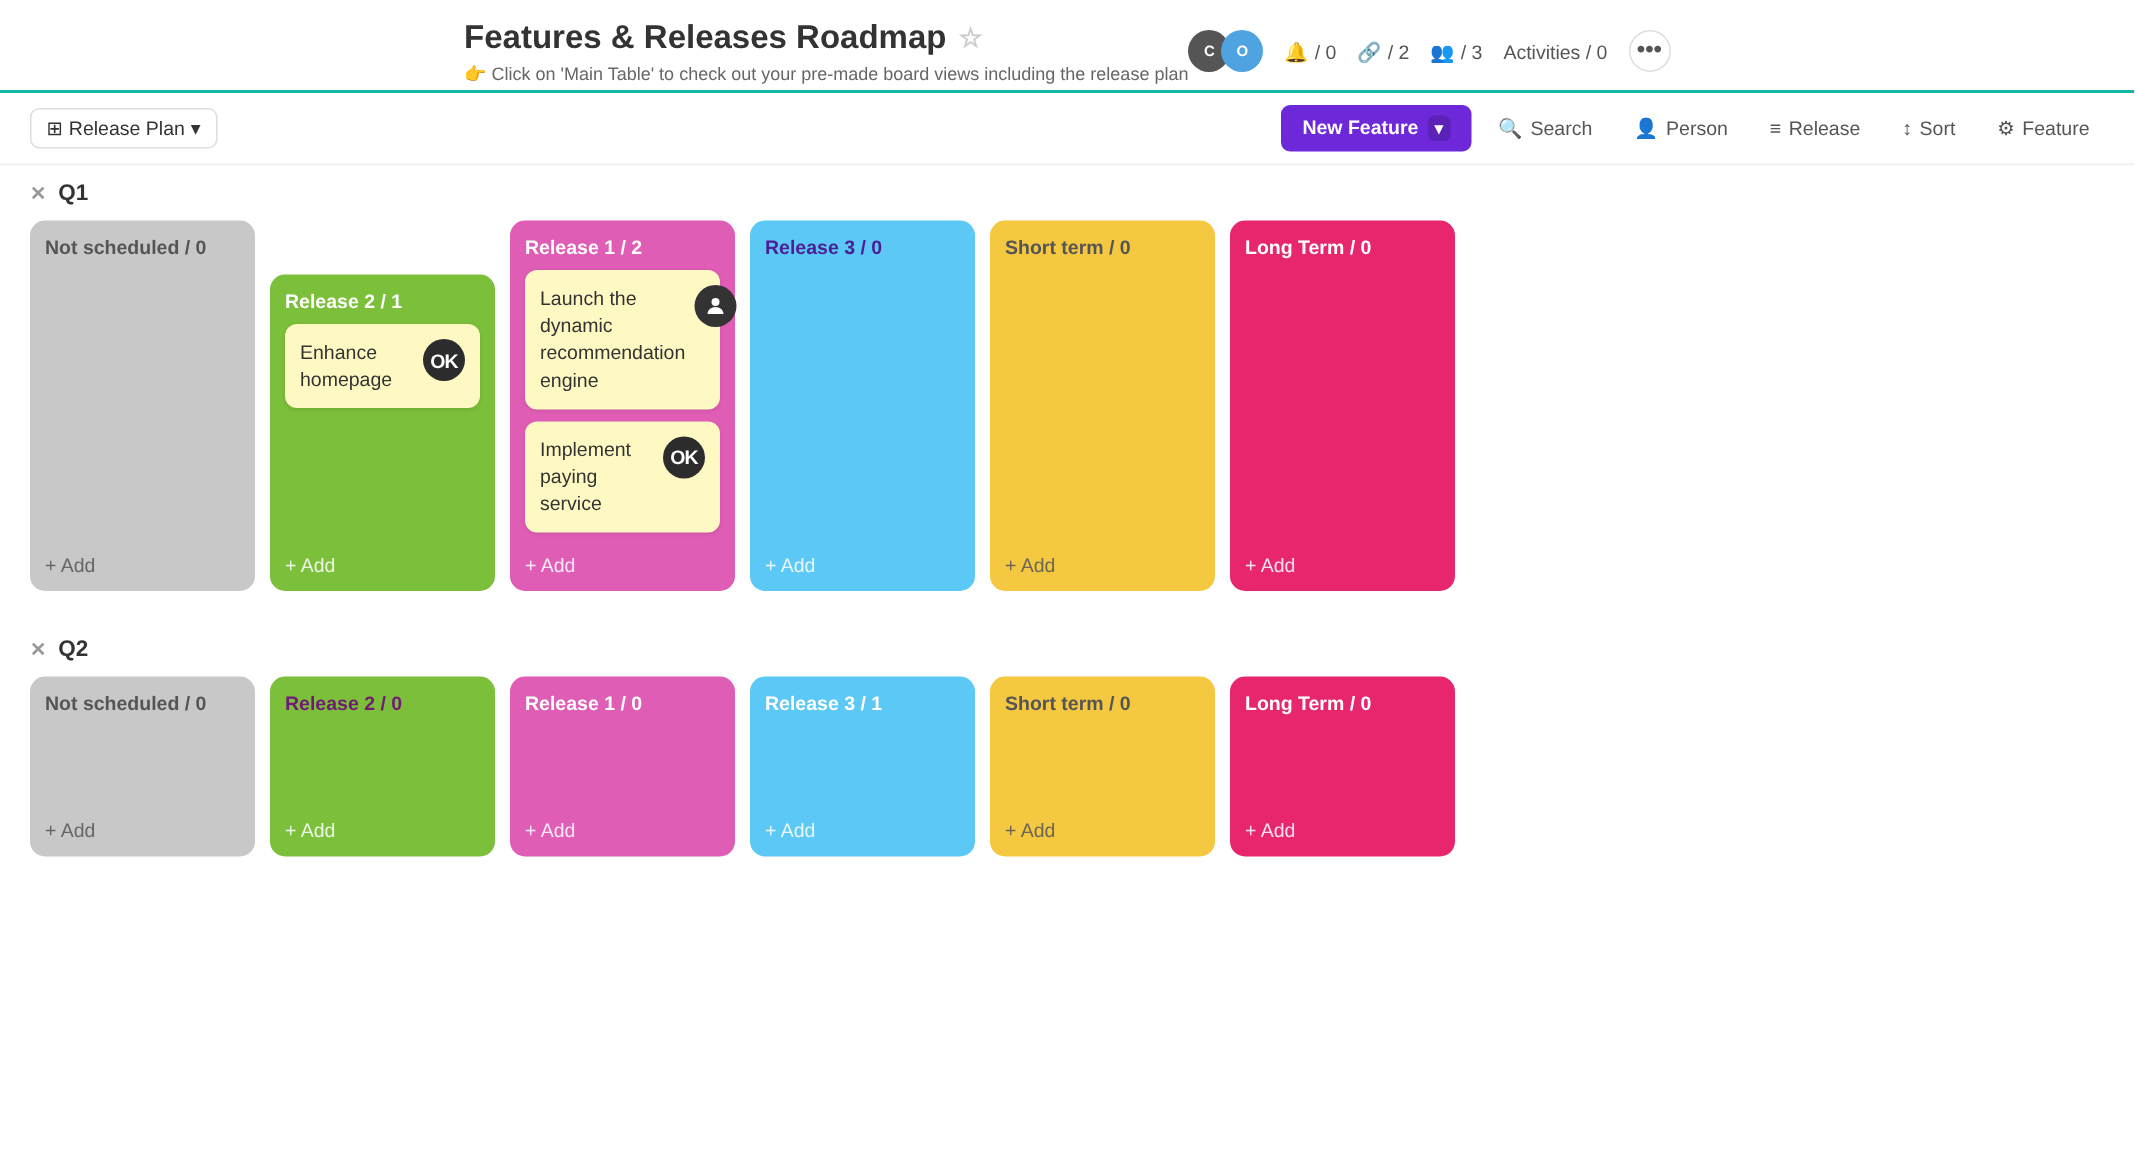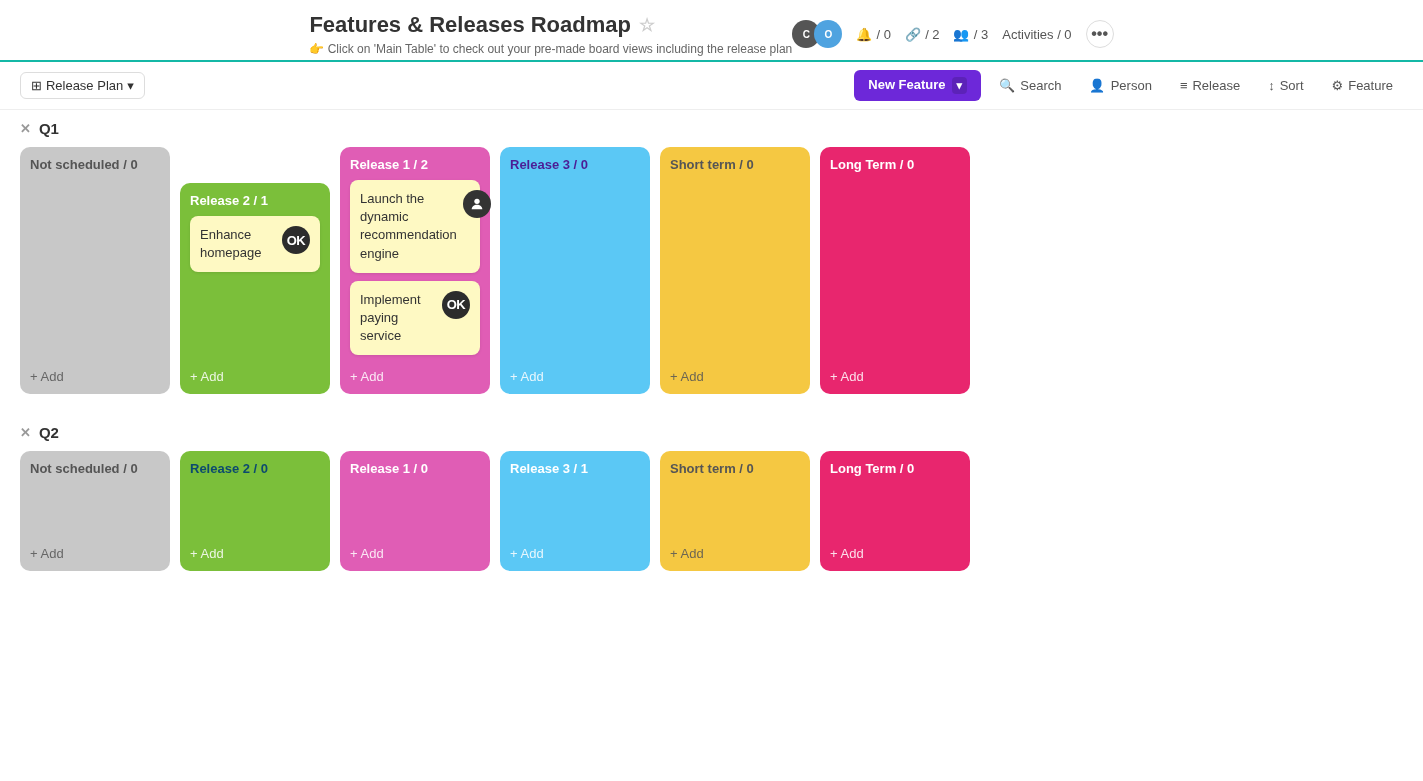--- a/index.html
+++ b/index.html
@@ -173,21 +173,21 @@
       <div class="group-header">
     <span class="collapse-icon">✕</span>
     <span>Q2</span>
   </div>
       <div class="columns-row">
         <div class="column" style="background: rgb(200, 200, 200);">
           <div class="col-header" style="color: rgb(85, 85, 85);">Not scheduled / 0</div>
           <div class="add-btn" style="color: rgb(85, 85, 85);">+ Add</div>
         </div>
         <div class="column" style="background: rgb(123, 191, 58);">
-          <div class="col-header" style="color: #0c4a6e;">Release 2 / 0</div>
+          <div class="col-header" style="color: #701a75;">Release 2 / 0</div>
           <div class="add-btn" style="color: rgb(255, 255, 255);">+ Add</div>
         </div>
         <div class="column" style="background: rgb(224, 93, 181);">
           <div class="col-header" style="color: rgb(255, 255, 255);">Release 1 / 0</div>
           <div class="add-btn" style="color: rgb(255, 255, 255);">+ Add</div>
         </div>
         <div class="column" style="background: rgb(91, 200, 245);">
           <div class="col-header" style="color: rgb(255, 255, 255);">Release 3 / 1</div>
           <div class="add-btn" style="color: rgb(255, 255, 255);">+ Add</div>
         </div>

